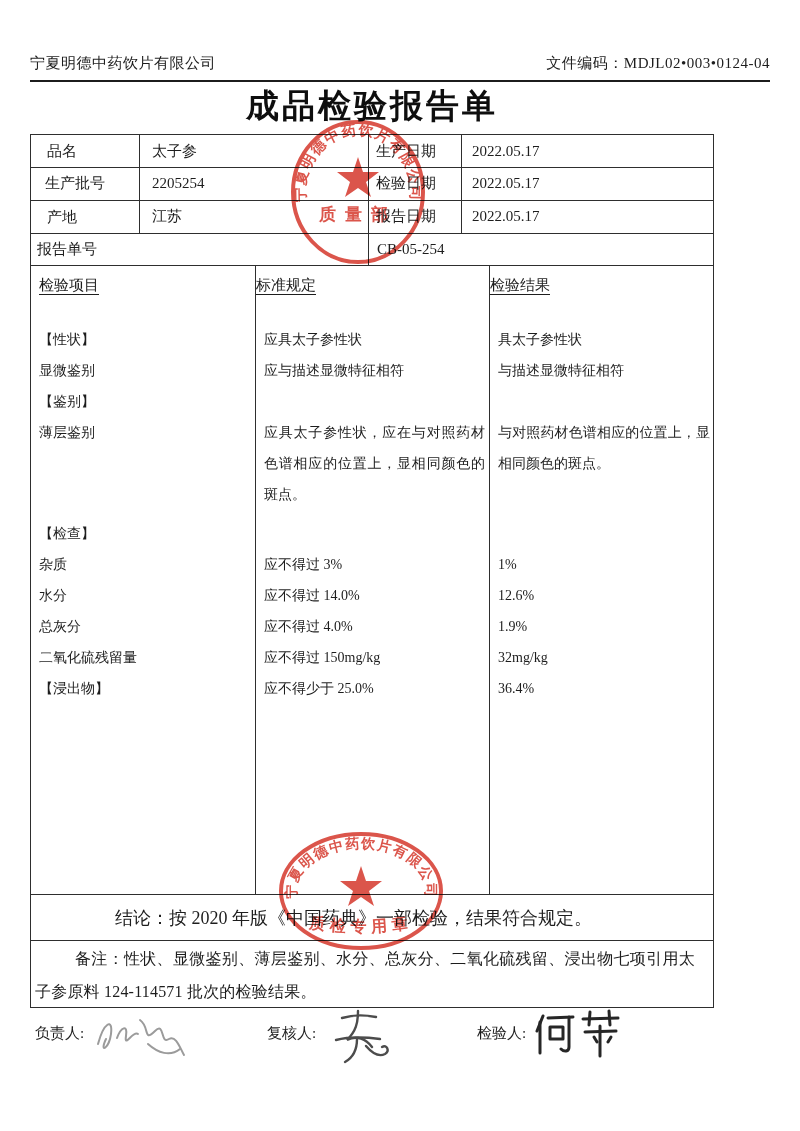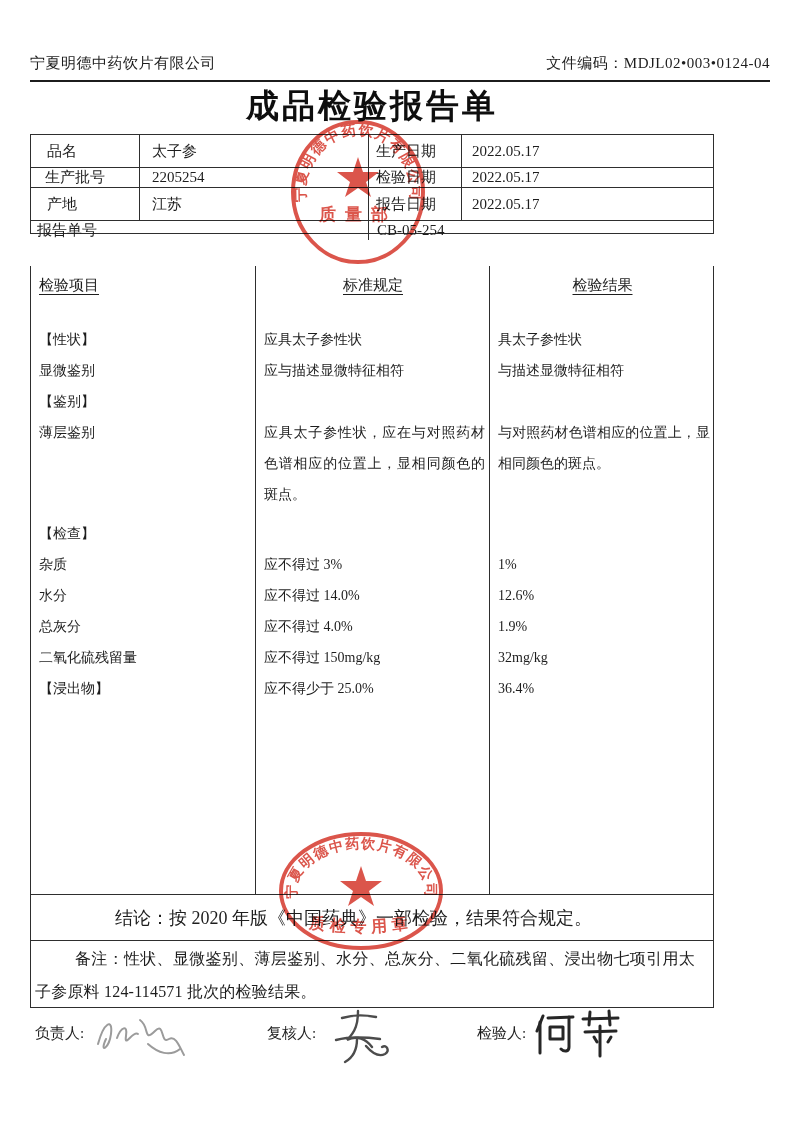--- a/index.html
+++ b/index.html
@@ -24,42 +24,42 @@
   .doc-title{
     position:absolute;left:30px;top:84px;width:684px;
     text-align:center;
     font-family:"Liberation Sans","DejaVu Sans",sans-serif;
     font-size:33px;font-weight:bold;letter-spacing:3px;color:#0e0e0e;
   }
   
   .tbl{position:absolute;left:30px;width:684px;box-sizing:border-box;border:1px solid #2e2e2e;}
   .cell{display:flex;align-items:center;box-sizing:border-box;font-size:15px;}
   
-  .info-table{top:134px;height:100px;display:grid;grid-template-rows:repeat(4,1fr);}
+  .info-table{top:134px;height:132px;display:grid;grid-template-rows:repeat(4,1fr);}
   .info-row{display:grid;grid-template-columns:108px 229px 93px 1fr;box-sizing:border-box;}
   .info-row + .info-row{border-top:1px solid #2e2e2e;}
   .info-row-span{grid-template-columns:337px 1fr;}
   .bl{border-left:1px solid #2e2e2e;}
   .lab{padding-left:14px;padding-right:14px;}
   .lab-j{display:block;line-height:32px;padding:0 16px;text-align:justify;text-align-last:justify;}
   .val{padding-left:12px;}
   .lab2{padding-left:7px;}
   .val2{padding-left:10px;}
   .lab-report{padding-left:6px;}
   .val-report{padding-left:8px;}
   
   .insp-table{top:266px;height:629px;border-top:none;}
   .vline{position:absolute;top:0;bottom:0;width:1px;background:#2e2e2e;}
   .vline-1{left:224px;}
   .vline-2{left:458px;}
   .insp-head{display:grid;grid-template-columns:225px 234px 225px;height:58px;align-items:start;padding-top:10px;box-sizing:border-box;font-size:15px;}
   .insp-head .h{display:block;}
   .insp-head .h span{text-decoration:underline;text-underline-offset:4px;}
   .h-item{padding-left:8px;text-align:left;}
-  .h-std,.h-res{text-align:center;}
+  .h-std,.h-res{text-align:left;}
   .insp-row{display:grid;grid-template-columns:225px 234px 225px;}
   .insp-row > div{
     box-sizing:border-box;font-size:14px;line-height:31px;min-height:31px;
     padding-left:8px;padding-right:5px;
   }
   .insp-row .c-std,.insp-row .c-res{text-align:justify;}
   .row-gap{margin-top:8px;}
   
   .bottom-table{top:895px;height:113px;border-top:none;display:grid;grid-template-rows:45px 1fr;}
   .concl{display:flex;align-items:center;padding-left:84px;font-size:18px;box-sizing:border-box;}

